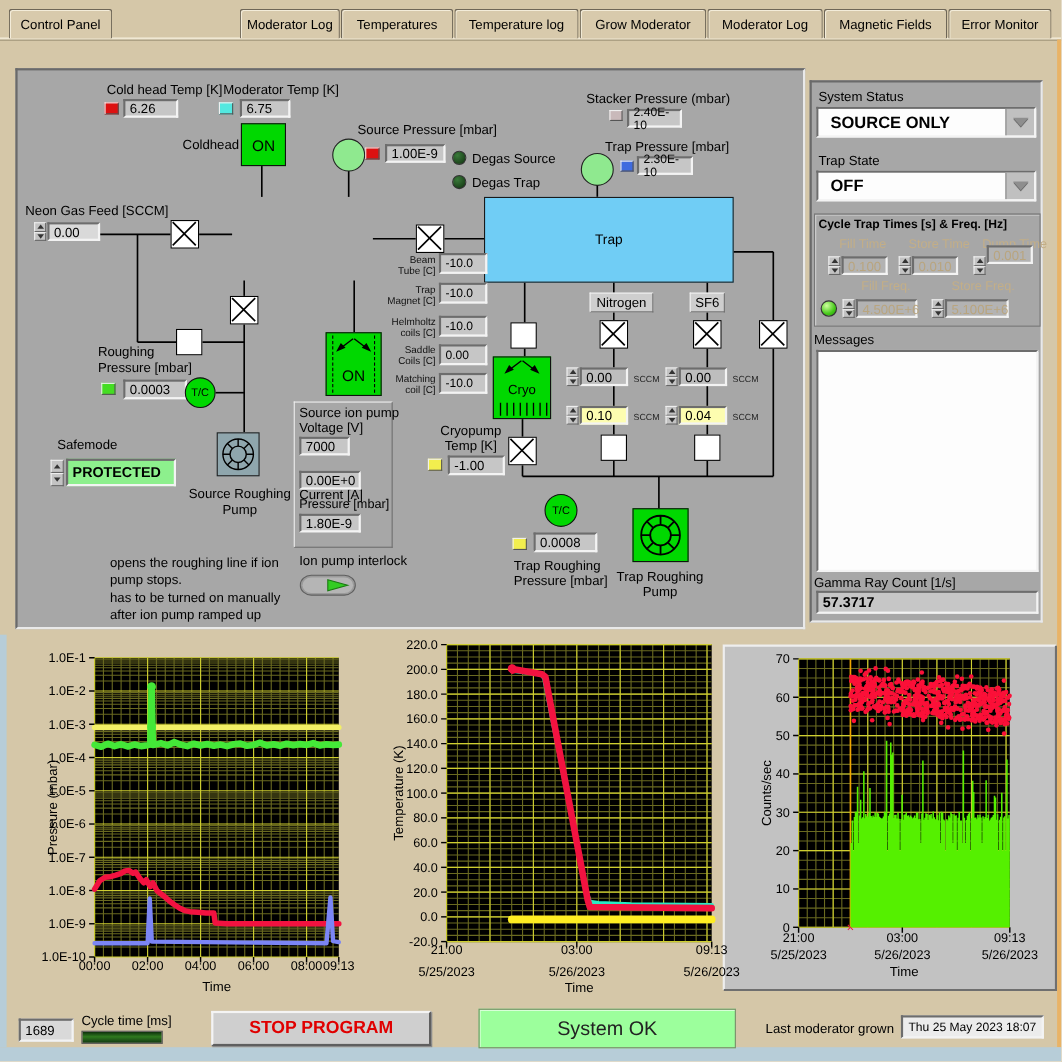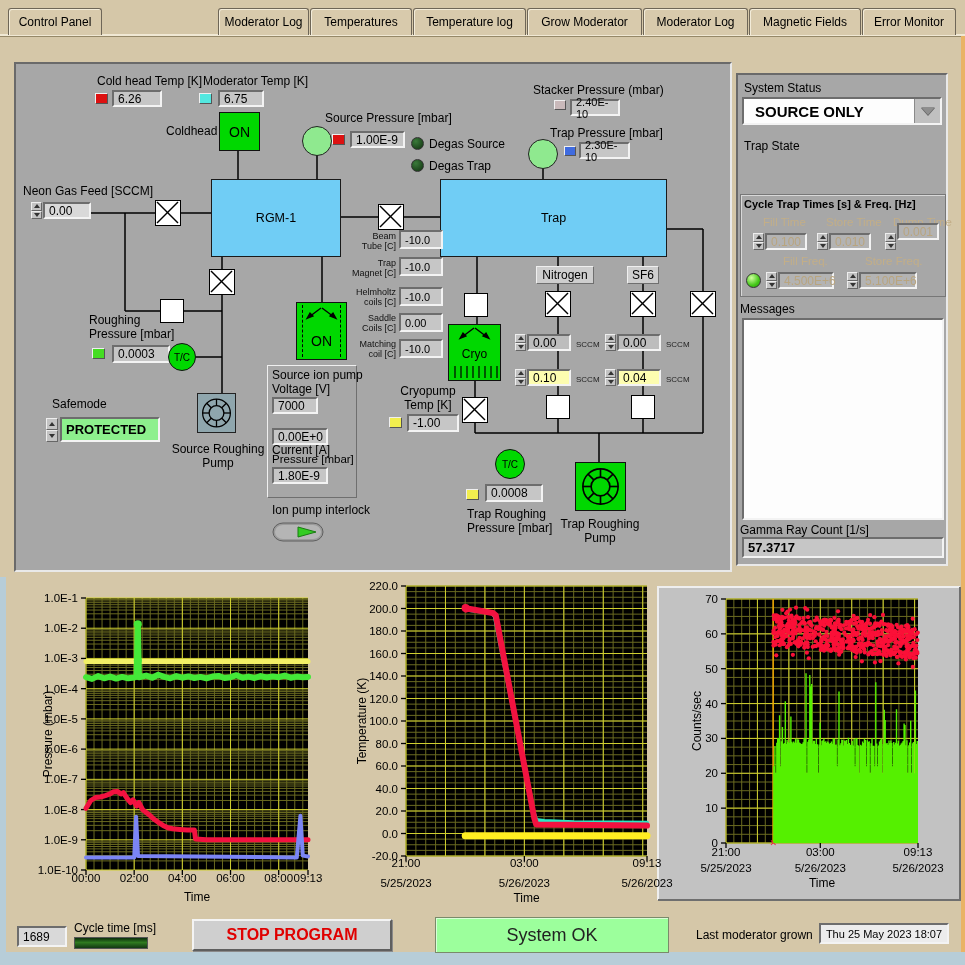--- a/index.html
+++ b/index.html
@@ -128,21 +128,20 @@
   <div class="led" style="left:564px;top:146px;width:12px;height:10px;background:#3f6bdf;"></div>
   <div class="ibox" style="left:579px;top:142px;width:51px;height:17px;font-size:11px;">2.30E-10</div>
 
   <div class="lbl" style="left:23px;top:184px;">Neon Gas Feed [SCCM]</div>
   <div class="spin" style="left:31px;top:202px;height:17px;">
       <div class="u"></div>
       <div class="d"></div>
     </div>
   <div class="ibox cbox" style="left:43px;top:202px;width:48px;height:17px;">0.00</div>
 
-  <div class="vessel" style="left:211px;top:179px;width:128px;height:76px;">RGM-1</div>
   <div class="vessel" style="left:440px;top:179px;width:225px;height:76px;">Trap</div>
 
   <div class="coil-lbl" style="left:350px;top:231px;"><span>Beam</span><br><span>Tube [C]</span></div>
   <div class="ibox" style="left:399px;top:230px;width:44px;height:19px;font-size:11px;">-10.0</div>
   <div class="coil-lbl" style="left:350px;top:258px;"><span>Trap</span><br><span>Magnet [C]</span></div>
   <div class="ibox" style="left:399px;top:257px;width:44px;height:19px;font-size:11px;">-10.0</div>
   <div class="coil-lbl" style="left:350px;top:287px;"><span>Helmholtz</span><br><span>coils [C]</span></div>
   <div class="ibox" style="left:399px;top:287px;width:44px;height:19px;font-size:11px;">-10.0</div>
   <div class="coil-lbl" style="left:350px;top:313px;"><span>Saddle</span><br><span>Coils [C]</span></div>
   <div class="ibox" style="left:399px;top:313px;width:44px;height:19px;font-size:11px;">0.00</div>
@@ -271,38 +270,48 @@
           <line x1="28" y1="20" x2="35" y2="20"></line>
       <line x1="9.4" y1="9.4" x2="14.3" y2="14.3"></line>
           <line x1="25.7" y1="25.7" x2="30.6" y2="30.6"></line>
       <line x1="30.6" y1="9.4" x2="25.7" y2="14.3"></line>
           <line x1="14.3" y1="25.7" x2="9.4" y2="30.6"></line>
     </g>
       </svg>
   </div>
   <div class="lbl ctr" style="left:560px;top:517px;width:80px;"><span>Trap Roughing</span><br><span>Pump</span></div>
 
+  <div class="note" style="left:100px;top:503px;">
+    <span>opens the roughing line if ion</span><br><span>pump stops.</span><br>
+    <span>has to be turned on manually</span><br><span>after ion pump ramped up</span>
+  </div>
   <div class="lbl" style="left:272px;top:503px;">Ion pump interlock</div>
   <div class="abs" style="left:272px;top:521px;">
     <svg width="52" height="22" viewBox="0 0 52 22">
       <rect x="1" y="2" rx="10" ry="10" width="50" height="18" fill="#9a9a9a" stroke="#5f5f5f"></rect>
       <rect x="3" y="4" rx="8" ry="8" width="46" height="14" fill="#b5b5b5"></rect>
       <polygon points="26,6 44,11 26,16" fill="#33cc22" stroke="#1a7a12"></polygon>
     </svg>
   </div>
 
   <div class="panel3d" style="left:736px;top:73px;width:212px;height:493px;"></div>
   <div class="lbl" style="left:744px;top:81px;">System Status</div>
   <div class="dd" style="left:742px;top:97px;width:200px;">
     <span class="txt">SOURCE ONLY</span>
     <span class="btn">
         <span class="tri"></span>
       </span>
   </div>
   <div class="lbl" style="left:744px;top:139px;">Trap State</div>
+  <div class="dd" style="left:742px;top:155px;width:200px;">
+    <span class="txt">OFF</span>
+    <span class="btn">
+        <span class="tri"></span>
+      </span>
+  </div>
 
   <div class="frame" style="left:740px;top:194px;width:204px;height:101px;">
     <div class="lbl" style="left:3px;top:2px;font-weight:bold;font-size:11px;">Cycle Trap Times [s] &amp; Freq. [Hz]</div>
     <div class="lbl" style="left:22px;top:20px;color:#c3ae87;font-size:11.5px;">Fill Time</div>
     <div class="lbl" style="left:85px;top:20px;color:#c3ae87;font-size:11.5px;">Store Time</div>
     <div class="lbl" style="left:152px;top:20px;color:#c3ae87;font-size:11.5px;">Dump Time</div>
     <div class="spin" style="left:12px;top:38px;height:17px;">
         <div class="u"></div>
         <div class="d"></div>
       </div>

